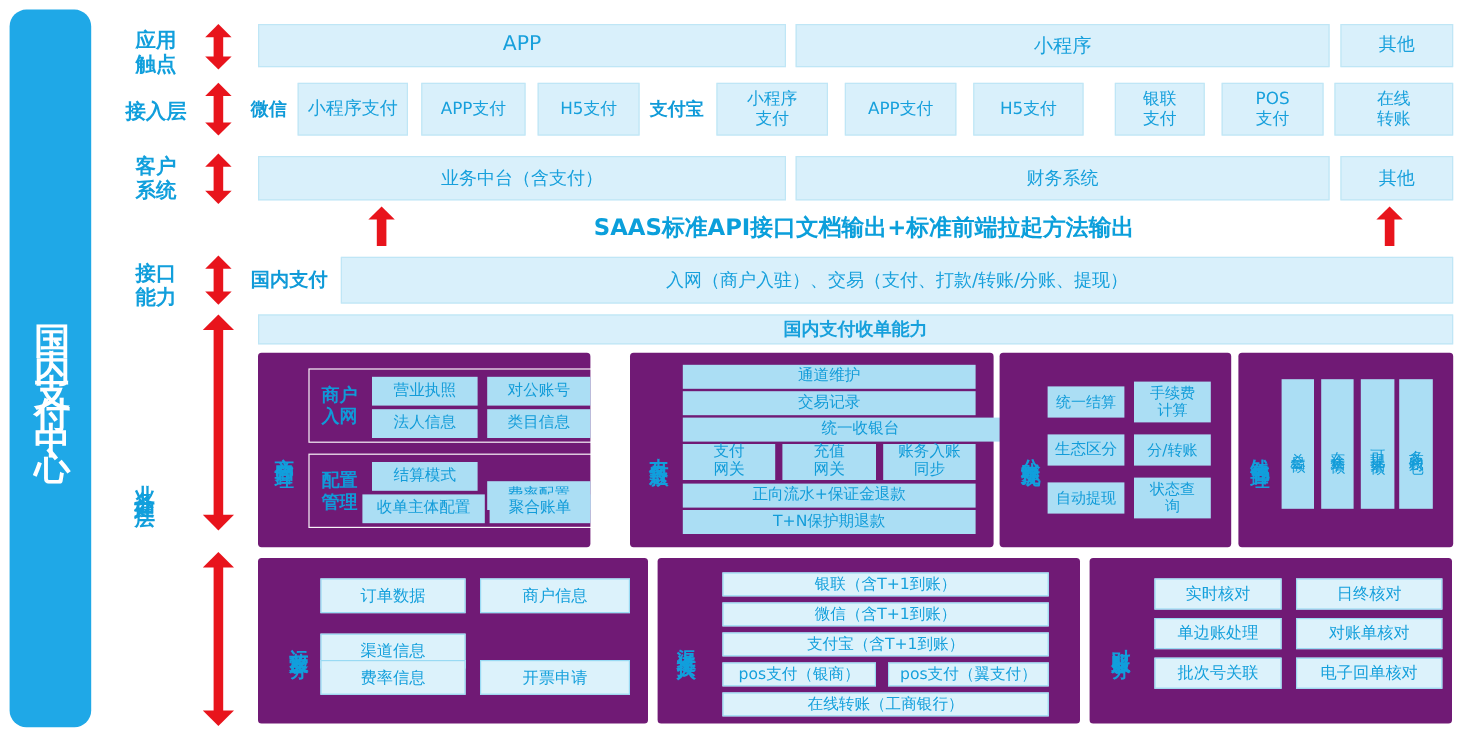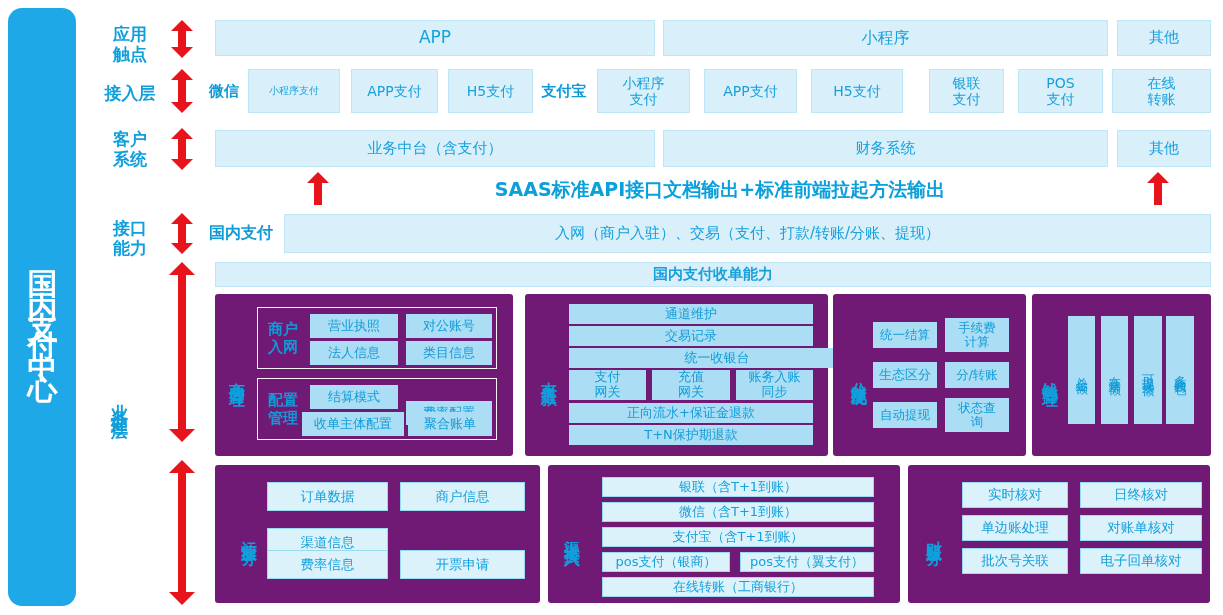--- a/index.html
+++ b/index.html
@@ -102,21 +102,21 @@
       <div class="tri-top" style="border-left-width:13px;border-right-width:13px;border-bottom-width:13px;"></div>
       <div class="shaft" style="left:9px;top:11px;bottom:11px;"></div>
       <div class="tri-bot" style="border-left-width:13px;border-right-width:13px;border-top-width:13px;"></div>
     </div>
 
   <div class="box" style="left:215px;top:20px;width:440px;height:36px;font-size:17px;">APP</div>
   <div class="box" style="left:663px;top:20px;width:445px;height:36px;font-size:16px;">小程序</div>
   <div class="box" style="left:1117px;top:20px;width:94px;height:36px;">其他</div>
 
   <div class="blabel" style="left:204px;top:69px;width:40px;height:44px;">微信</div>
-  <div class="box" style="left:248px;top:69px;width:92px;height:44px;font-size:10px;">小程序支付</div>
+  <div class="box" style="left:248px;top:69px;width:92px;height:44px;font-size:15px;">小程序支付</div>
   <div class="box" style="left:351px;top:69px;width:87px;height:44px;font-size:14px;">APP支付</div>
   <div class="box" style="left:448px;top:69px;width:85px;height:44px;font-size:14px;">H5支付</div>
   <div class="blabel" style="left:540px;top:69px;width:48px;height:44px;">支付宝</div>
   <div class="box" style="left:597px;top:69px;width:93px;height:44px;font-size:14px;">小程序
 支付</div>
   <div class="box" style="left:704px;top:69px;width:93px;height:44px;font-size:14px;">APP支付</div>
   <div class="box" style="left:811px;top:69px;width:92px;height:44px;font-size:14px;">H5支付</div>
   <div class="box" style="left:929px;top:69px;width:75px;height:44px;font-size:14px;">银联
 支付</div>
   <div class="box" style="left:1018px;top:69px;width:85px;height:44px;font-size:14px;">POS
@@ -136,21 +136,21 @@
       <div class="tri-top"></div>
       <div class="shaft"></div>
     </div>
   <div class="saas" style="left:440px;top:177px;width:560px;">SAAS标准API接口文档输出+标准前端拉起方法输出</div>
 
   <div class="blabel" style="left:202px;top:214px;width:78px;height:39px;font-size:16px;">国内支付</div>
   <div class="box" style="left:284px;top:214px;width:927px;height:39px;">入网（商户入驻）、交易（支付、打款/转账/分账、提现）</div>
 
   <div class="box hdr" style="left:215px;top:262px;width:996px;height:25px;">国内支付收单能力</div>
 
-  <div class="panel" style="left:215px;top:294px;width:277px;height:162px;padding-left:21px;">
+  <div class="panel" style="left:215px;top:294px;width:277px;height:162px;">
     <div class="vlabel" style="left:14px;">商户管理</div>
     <div class="subbox" style="left:42px;top:13px;width:240px;height:62px;">
       <div class="sublabel">商户入网</div>
       <div class="pill" style="left:52px;top:6px;width:88px;height:24px;">营业执照</div>
       <div class="pill" style="left:148px;top:6px;width:86px;height:24px;">对公账号</div>
       <div class="pill" style="left:52px;top:33px;width:88px;height:24px;">法人信息</div>
       <div class="pill" style="left:148px;top:33px;width:86px;height:24px;">类目信息</div>
     </div>
     <div class="subbox" style="left:42px;top:84px;width:240px;height:62px;">
       <div class="sublabel">配置管理</div>
@@ -158,21 +158,21 @@
       <div class="pill" style="left:148px;top:22px;width:86px;height:24px;">费率配置</div>
       <div class="pill" style="left:44px;top:33px;width:102px;height:24px;">收单主体配置</div>
       <div class="pill" style="left:150px;top:33px;width:84px;height:24px;">聚合账单</div>
     </div>
   </div>
 
   <div class="panel" style="left:525px;top:294px;width:303px;height:162px;">
     <div class="vlabel" style="left:16px;">支付退款</div>
     <div class="pill" style="left:44px;top:10px;width:244px;height:20px;">通道维护</div>
     <div class="pill" style="left:44px;top:32px;width:244px;height:20px;">交易记录</div>
-    <div class="pill" style="left:44px;top:54px;width:296px;height:20px;">统一收银台</div>
+    <div class="pill" style="left:44px;top:54px;width:296px;height:20px;font-family:Liberation Mono, monospace;">统一收银台</div>
     <div class="pill" style="left:44px;top:76px;width:77px;height:30px;">支付
 网关</div>
     <div class="pill" style="left:127px;top:76px;width:78px;height:30px;">充值
 网关</div>
     <div class="pill" style="left:211px;top:76px;width:77px;height:30px;">账务入账
 同步</div>
     <div class="pill" style="left:44px;top:109px;width:244px;height:20px;">正向流水+保证金退款</div>
     <div class="pill" style="left:44px;top:131px;width:244px;height:20px;">T+N保护期退款</div>
   </div>
 

